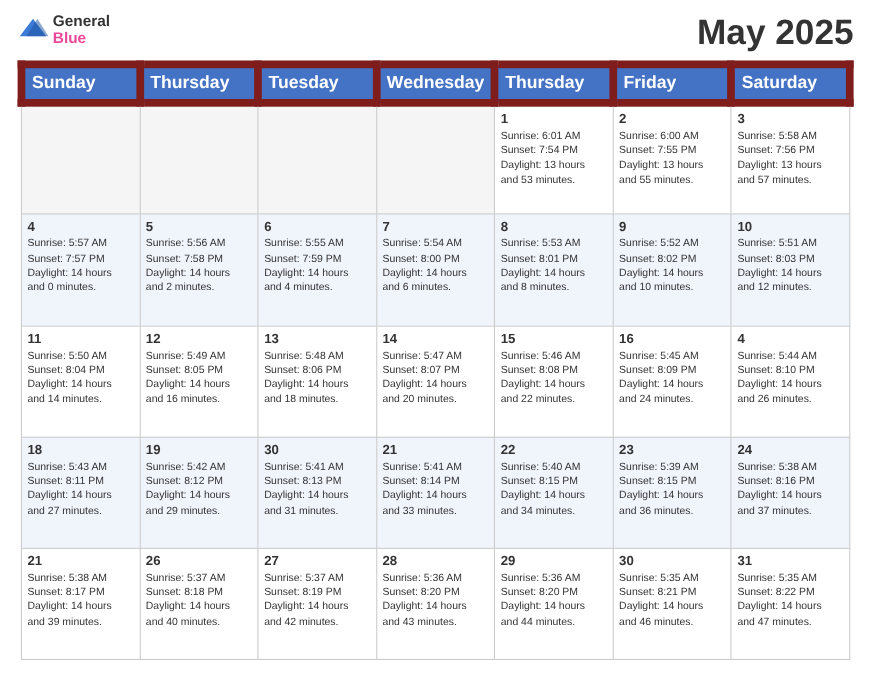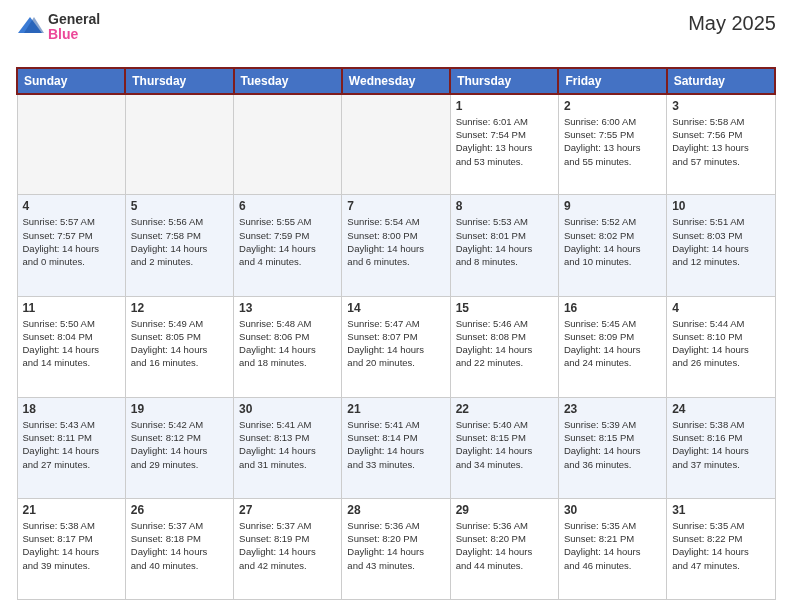--- a/index.html
+++ b/index.html
@@ -14,21 +14,21 @@
       width: 792px;
       height: 612px;
       padding: 12px 16px;
       display: flex;
       flex-direction: column;
     }
     .header {
       display: flex;
       justify-content: space-between;
       align-items: flex-start;
-      margin-bottom: 24px;
+      margin-bottom: 8px;
     }
     .logo {
       display: flex;
       align-items: center;
       gap: 4px;
     }
     .logo-text {
       display: flex;
       flex-direction: column;
       line-height: 1.1;
@@ -44,43 +44,43 @@
       color: #ec4899;
     }
     .logo-icon {
       width: 28px;
       height: 28px;
     }
     .title-block {
       text-align: right;
     }
     .main-title {
-      font-size: 20px;
-      font-weight: normal;
+      font-size: 32px;
+      font-weight: bold;
       color: #333;
       line-height: 1.1;
     }
     .subtitle {
       font-size: 14px;
       color: #555;
     }
     .calendar {
       flex: 1;
       border: 1px solid #ccc;
       border-collapse: collapse;
       width: 100%;
       table-layout: fixed;
     }
     .calendar th {
       background-color: #4472c4;
       color: white;
       text-align: left;
       padding: 5px 6px;
-      font-size: 12px;
-      border: 2px solid #7f1d1d;
+      font-size: 16px;
+      border: 7px solid #7f1d1d;
     }
     .calendar td {
       vertical-align: top;
       padding: 4px 5px;
       border: 1px solid #ccc;
       font-size: 9.5px;
       color: #333;
       background: #fff;
       height: 82px;
     }

